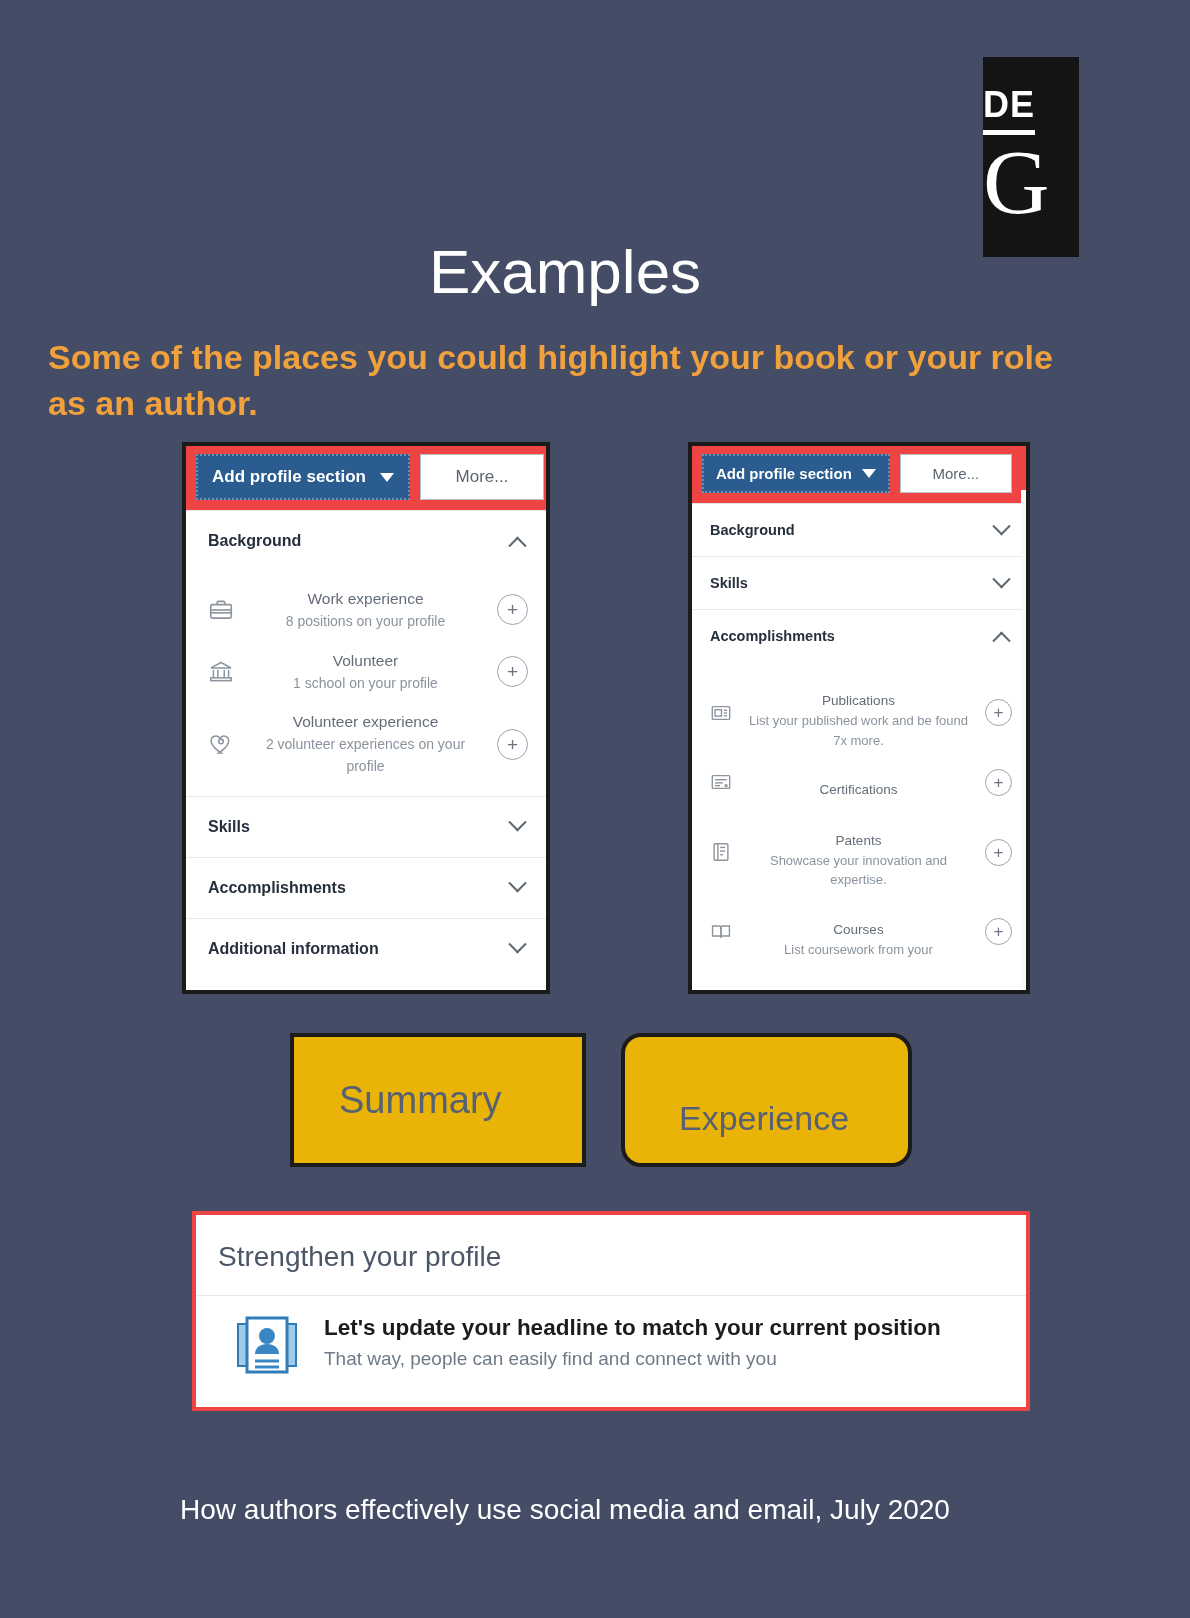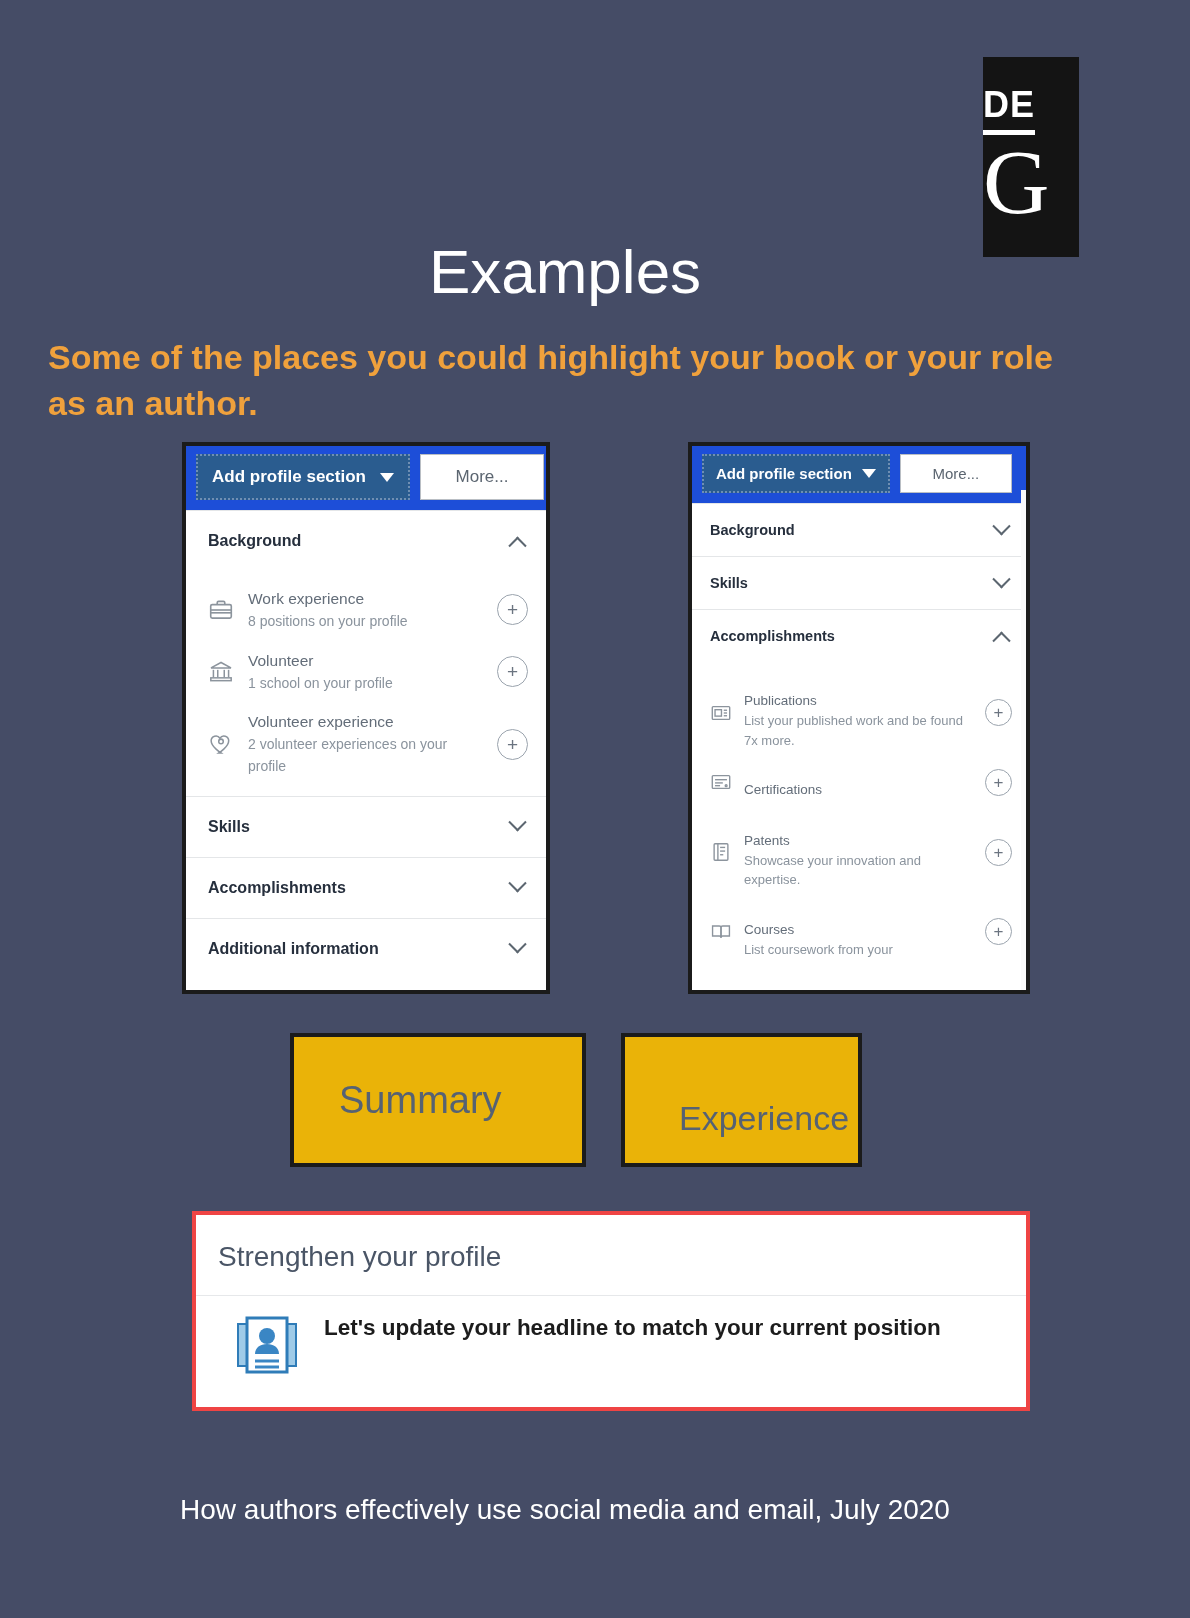--- a/index.html
+++ b/index.html
@@ -43,21 +43,21 @@
   }
 
   
   .li-panel {
     position: absolute; background: #ffffff;
     border: 4px solid #1b1b1b;
     overflow: hidden;
   }
   .li-toolbar {
     display: flex; align-items: center; gap: 10px;
-    padding: 8px 10px 10px 10px; background: #1d4ed8;
+    padding: 8px 10px 10px 10px; background: #ef4444;
   }
   .btn-add {
     background: #2a5c8f; color: #ffffff;
     font-weight: 700; display: flex; align-items: center; gap: 14px;
     border: 2px dotted #6f8fb3;
     white-space: nowrap;
   }
   .caret-down-solid {
     width: 0; height: 0;
     border-left: 7px solid transparent; border-right: 7px solid transparent;
@@ -78,21 +78,21 @@
     border-bottom: 2px solid #5c6670; width: 13px; height: 13px;
   }
   .chev.down { transform: rotate(45deg) translate(-3px,-3px); }
   .chev.up { transform: rotate(-135deg) translate(-3px,-3px); }
 
   .li-item {
     display: flex; align-items: center;
     color: #6b7683;
   }
   .li-item .ico { flex: 0 0 auto; display:flex; align-items:center; justify-content:center; }
-  .li-item .txt { flex: 1 1 auto; }
+  .li-item .txt { flex: 1 1 auto; text-align: center; }
   .li-item .txt .t1 { color: #636d79; }
   .li-item .txt .t2 { color: #8a939d; }
   .plus-btn {
     flex: 0 0 auto; border: 1.6px solid #9aa3ad; border-radius: 50%;
     color: #6b7480; display: flex; align-items: center; justify-content: center;
     font-weight: 400; line-height: 1;
   }
 
   
   #panel-left { left: 182px; top: 442px; width: 368px; height: 552px; }
@@ -120,21 +120,21 @@
   }
 
   
   .word-card {
     position: absolute; background: #eab308; border: 4px solid #1b1b1b;
     display: flex; align-items: center;
     color: #566273; font-weight: 400;
   }
   #card-summary { left: 290px; top: 1033px; width: 296px; height: 134px; }
   #card-summary .wc-text { font-size: 38px; padding-left: 45px; }
-  #card-experience { left: 621px; top: 1033px; width: 241px; height: 134px; }
+  #card-experience { left: 621px; top: 1033px; width: 291px; height: 134px; border-radius: 20px; }
   #card-experience .wc-text { font-size: 34px; padding-left: 54px; padding-top: 36px; }
 
   
   #panel-strengthen {
     position: absolute; left: 192px; top: 1211px; width: 838px; height: 200px;
     background: #ffffff; border: 4px solid #ef4444;
   }
   .sp-title {
     padding: 26px 0 22px 22px; color: #4a5566; font-size: 28px; font-weight: 400;
   }
@@ -358,19 +358,20 @@
           <rect x="48" y="10" width="14" height="42" fill="#9fcbe8" stroke="#2f7cb8" stroke-width="2"></rect>
           <rect x="13" y="4" width="40" height="54" fill="#ffffff" stroke="#2f7cb8" stroke-width="3"></rect>
           <circle cx="33" cy="22" r="8" fill="#3a86c4"></circle>
           <path d="M21 40c0-6.5 5.4-10 12-10s12 3.5 12 10z" fill="#3a86c4"></path>
           <line x1="21" y1="47" x2="45" y2="47" stroke="#3a86c4" stroke-width="3"></line>
           <line x1="21" y1="53" x2="45" y2="53" stroke="#3a86c4" stroke-width="3"></line>
         </svg>
       </span>
       <span class="sp-texts">
         <div class="sp-h">Let's update your headline to match your current position</div>
+        <div class="sp-s">That way, people can easily find and connect with you</div>
       </span>
     </div>
   </div>
 
   <div class="footer">How authors effectively use social media and email, July 2020</div>
 
 </div>
 
 </body></html>

